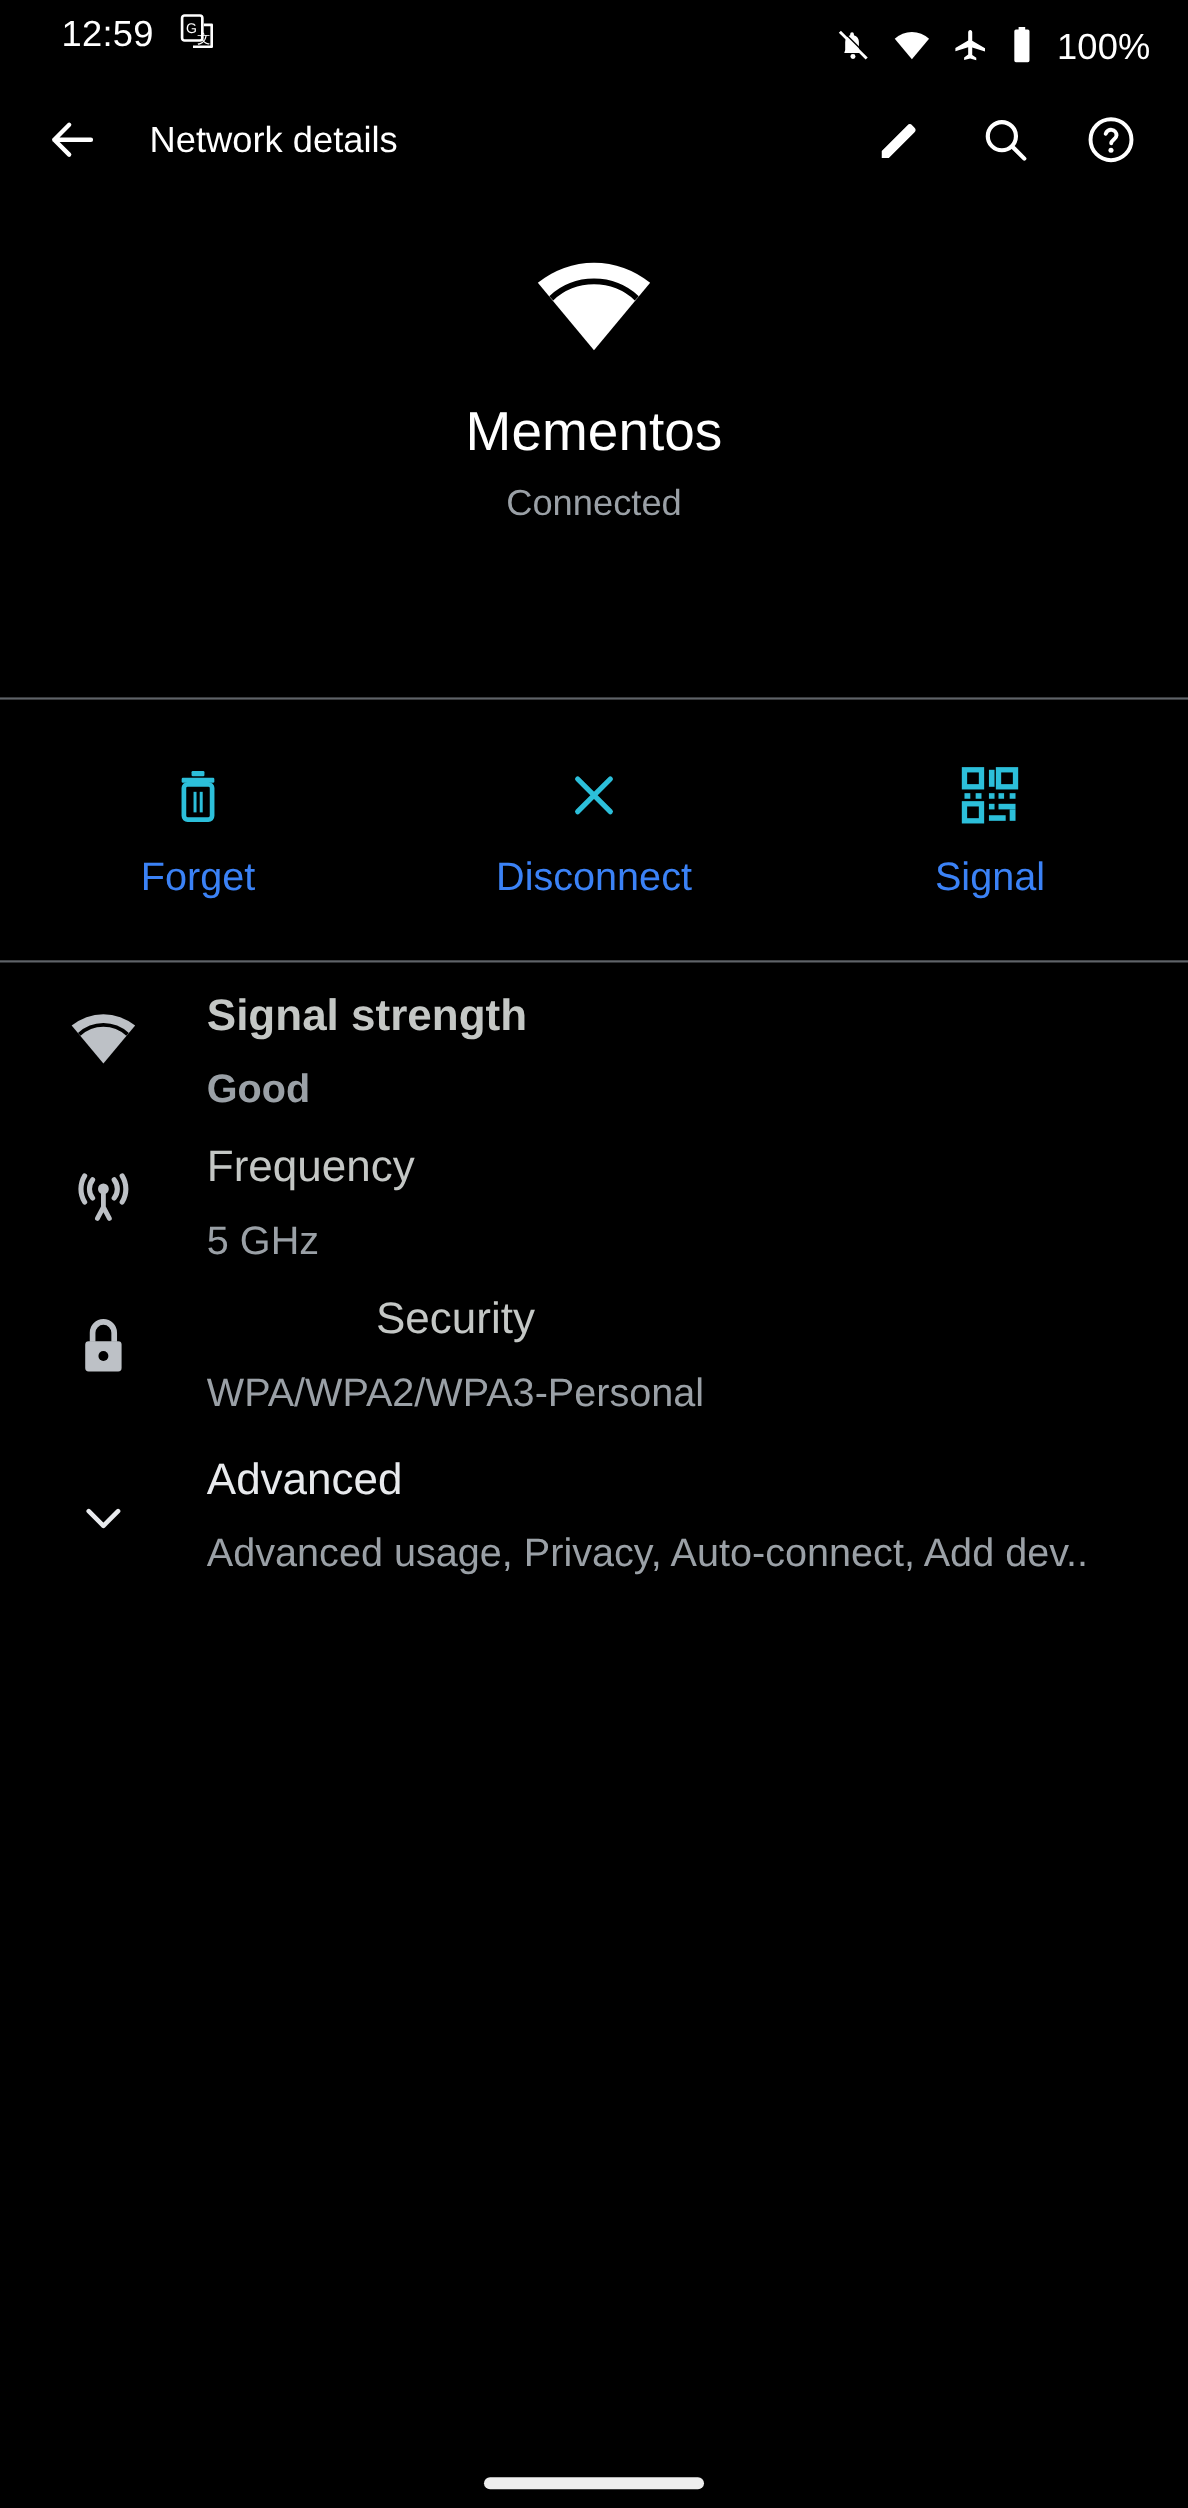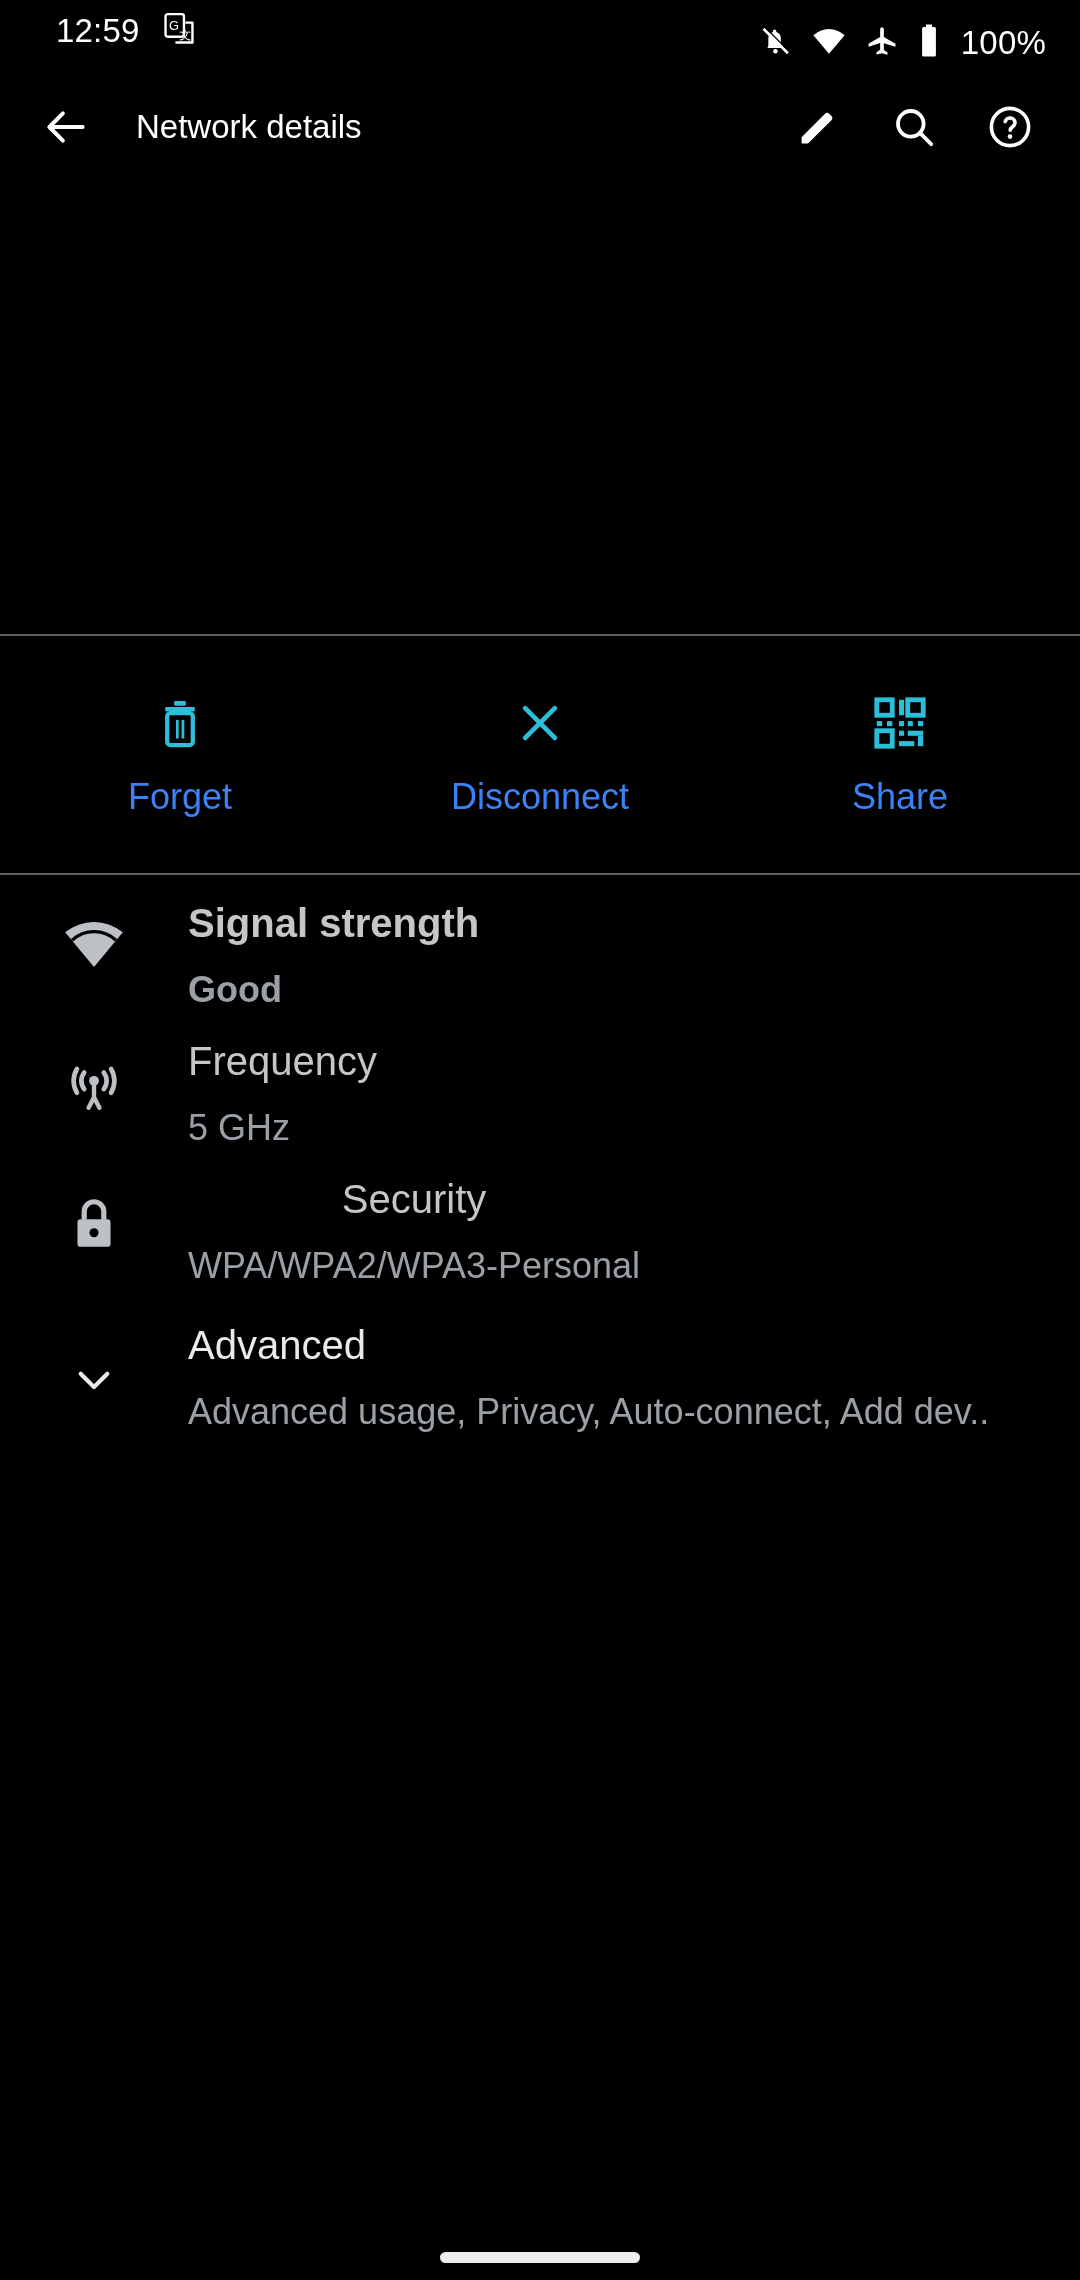--- a/index.html
+++ b/index.html
@@ -157,20 +157,31 @@
       <div class="ab-act">
         <svg width="48" height="48" viewBox="0 0 24 24">
           <circle cx="12" cy="12" r="9.3" fill="none" stroke="#fff" stroke-width="1.8"></circle>
           <path d="M9.6 9.3a2.5 2.5 0 0 1 4.9.7c0 1.7-2.3 2-2.4 3.6" fill="none" stroke="#fff" stroke-width="1.8" stroke-linecap="round"></path>
           <circle cx="12" cy="16.8" r="1.15" fill="#fff"></circle>
         </svg>
       </div>
     </div>
   </div>
 
+  <div class="nethead">
+    <div class="nh-icon">
+      <svg width="112" height="92" viewBox="0 0 24 20">
+        <path d="M12 19.2 0.9 5.9 A17.5 17.5 0 0 1 23.1 5.9 Z" fill="#fff"></path>
+        <path d="M12 19.2 0.9 5.9 A17.5 17.5 0 0 1 23.1 5.9 Z" fill="none" stroke="#000" stroke-width="0"></path>
+        <path d="M3.55 8.95 A12.4 12.4 0 0 1 20.45 8.95" fill="none" stroke="#000" stroke-width="1.15"></path>
+      </svg>
+    </div>
+    <div class="nh-ssid">Mementos</div>
+    <div class="nh-state">Connected</div>
+  </div>
 
   <div class="divider div1"></div>
 
   <div class="actionrow">
 
     <div class="act">
       <span class="act-ico">
         <svg width="54" height="54" viewBox="0 0 24 24">
           <rect x="9.4" y="2.2" width="5.2" height="2.1" rx="0.5" fill="#2cbfda"></rect>
           <rect x="5.4" y="4.9" width="13.2" height="2.0" rx="0.5" fill="#2cbfda"></rect>
@@ -203,21 +214,21 @@
           <rect x="15.2" y="11.2" width="2.1" height="2.1"></rect>
           <rect x="19.4" y="11.2" width="2.2" height="2.1"></rect>
           <rect x="11.6" y="15.2" width="2.1" height="2.1"></rect>
           <rect x="15.2" y="15.2" width="6.4" height="2.1"></rect>
           <rect x="19.4" y="17.3" width="2.2" height="4.3"></rect>
           <rect x="11.6" y="19.5" width="6.3" height="2.1"></rect>
           <rect x="2.4" y="11.2" width="2.2" height="2.1"></rect>
           <rect x="6.6" y="11.2" width="2.2" height="2.1"></rect>
         </svg>
       </span>
-      <span class="act-lbl">Share</span>
+      <span class="act-lbl">Signal</span>
     </div>
   </div>
 
   <div class="divider div2"></div>
 
   <div class="list">
 
     <div class="row" style="height:138px;padding-top:20px;font-weight:bold;">
       <div class="row-ico">
         <svg width="64" height="52" viewBox="0 0 24 20">

